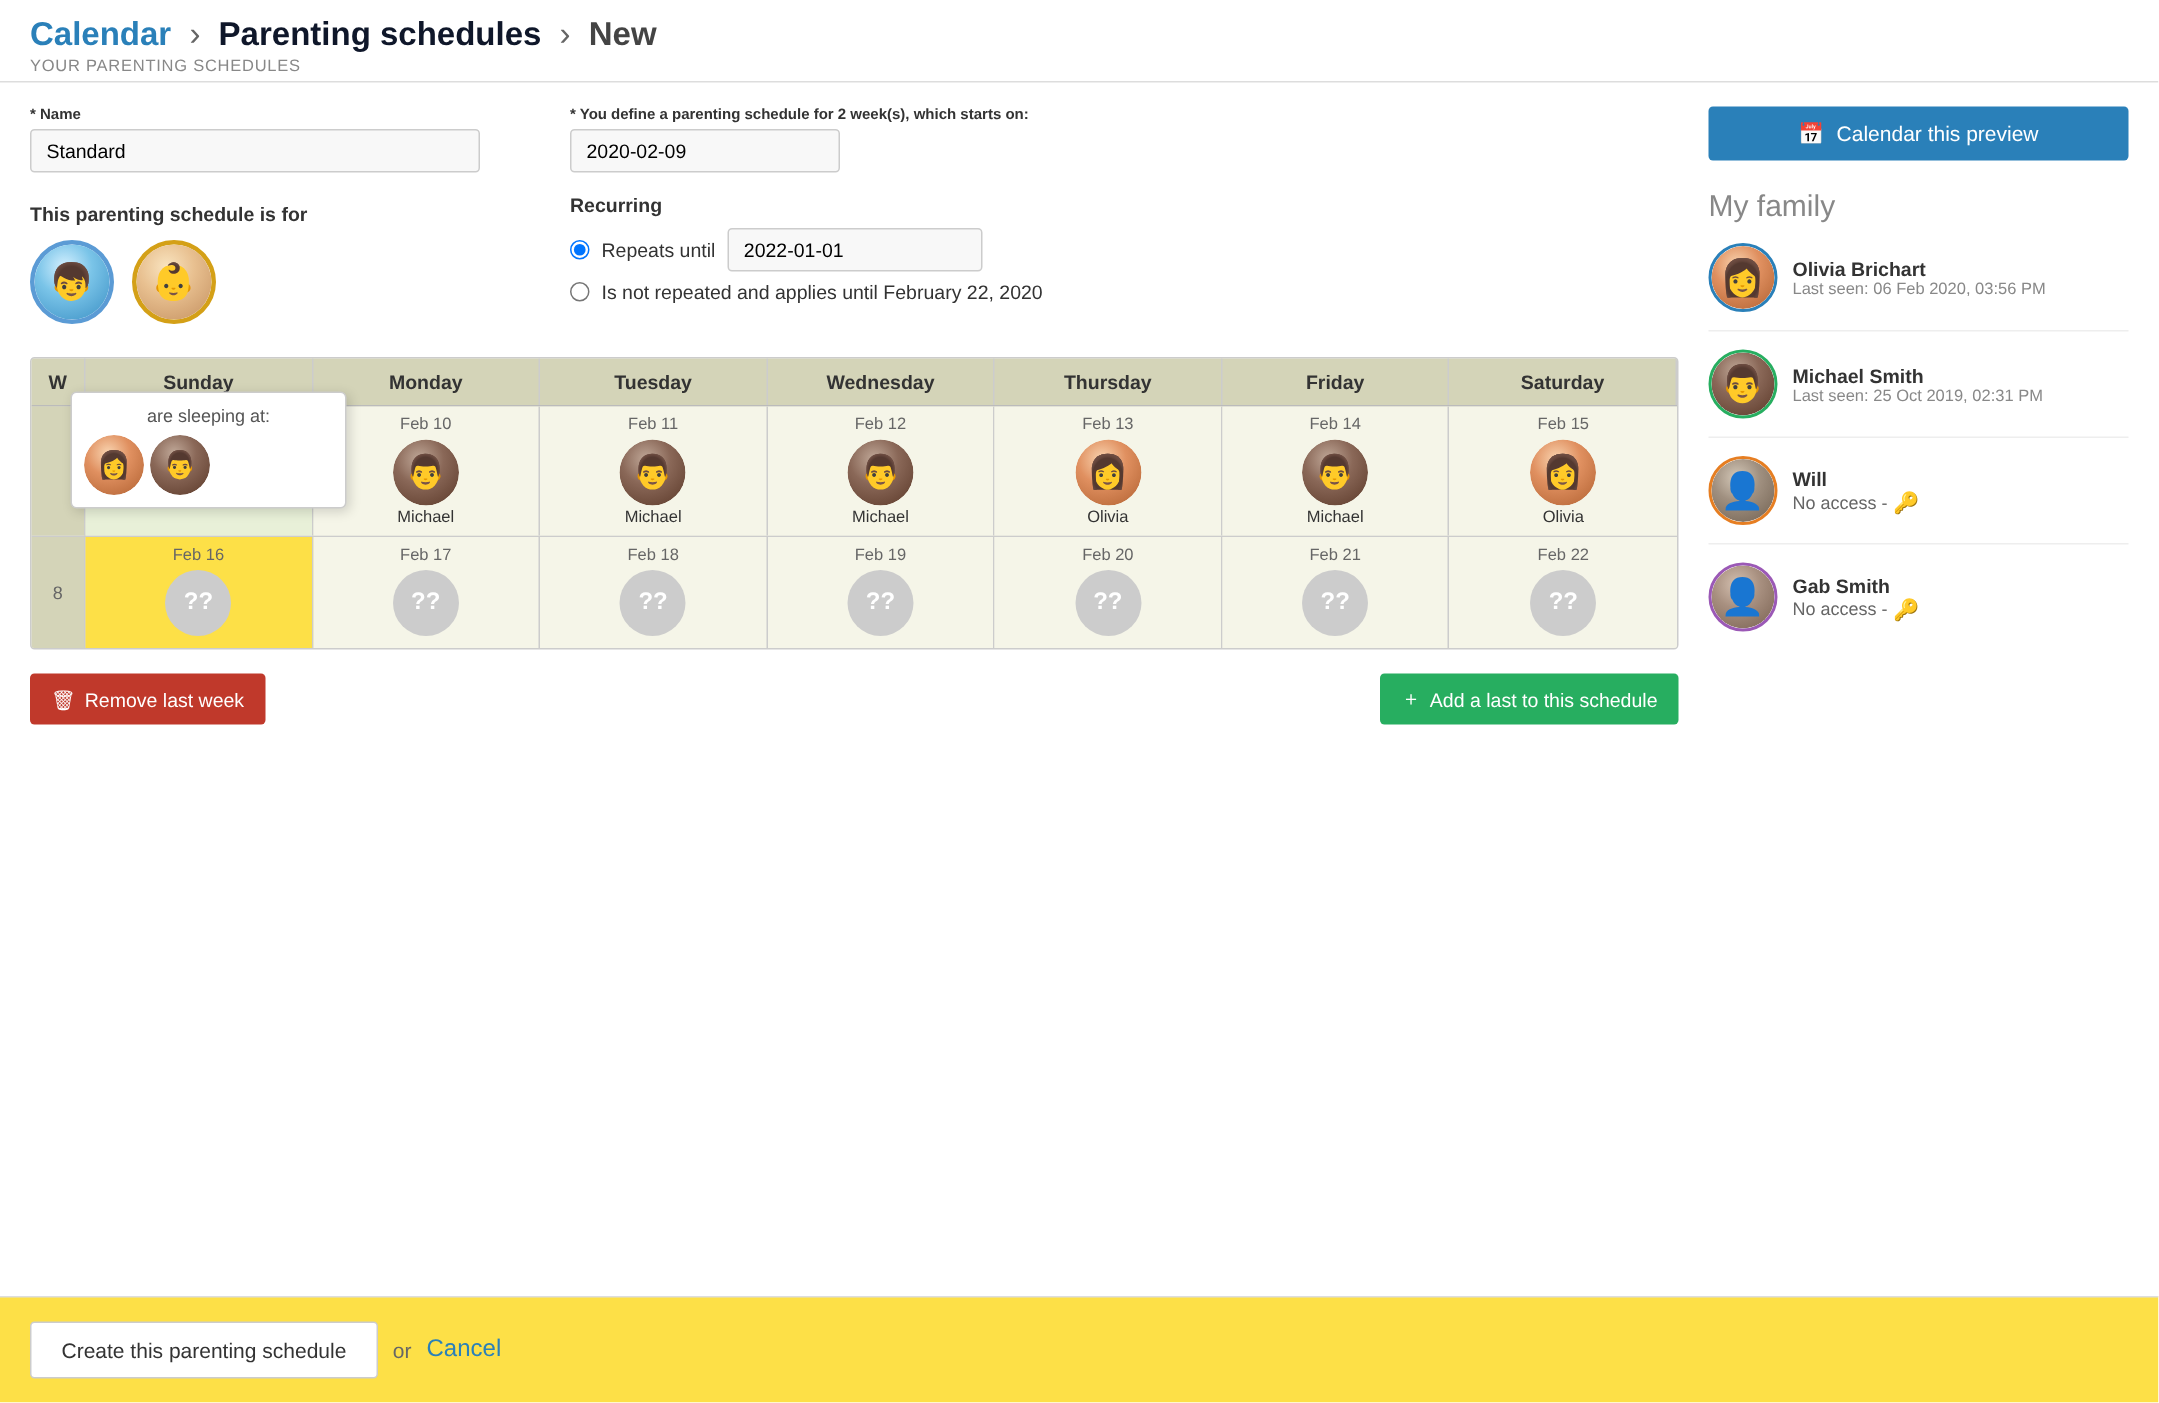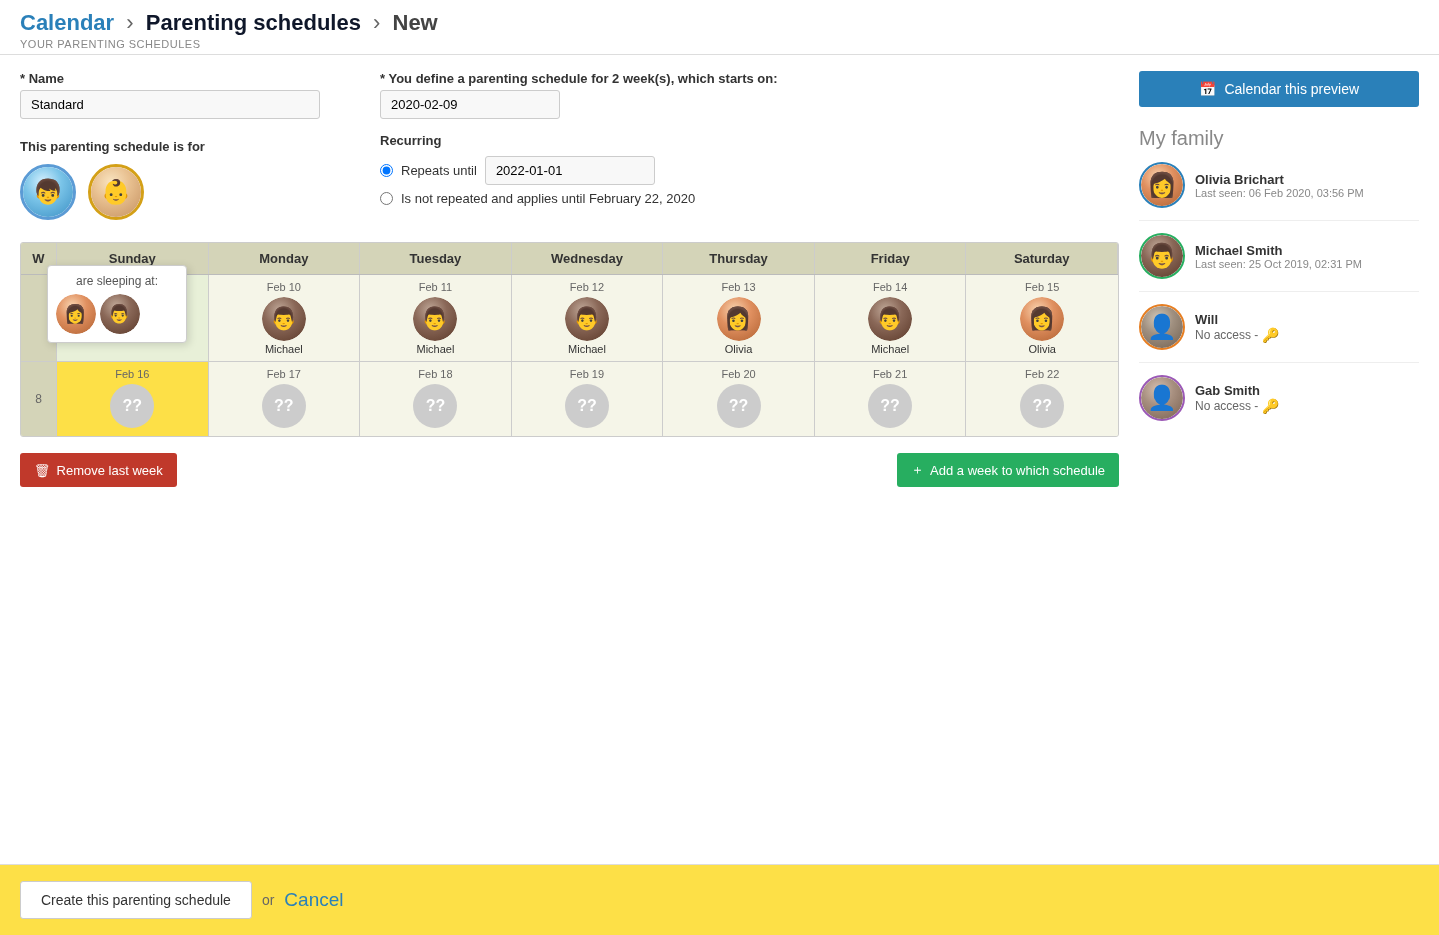--- a/index.html
+++ b/index.html
@@ -47,21 +47,21 @@
     }
 
     .field-group {
       display: flex;
       flex-direction: column;
     }
 
     .field-label {
       font-weight: bold;
       margin-bottom: 4px;
-      font-size: 13px;
+      font-size: 10px;
     }
 
     input[type="text"], input[type="date"] {
       border: 1px solid #ccc;
       padding: 6px 10px;
       font-size: 13px;
       border-radius: 3px;
       background: #f8f8f8;
     }
 
@@ -195,21 +195,21 @@
     .tooltip-box {
       position: absolute;
       left: -10px;
       top: -10px;
       background: white;
       border: 1px solid #ccc;
       border-radius: 4px;
       padding: 8px;
       box-shadow: 2px 2px 8px rgba(0,0,0,0.15);
       z-index: 10;
-      width: 140px;
+      width: 184px;
     }
     .tooltip-text {
       font-size: 12px;
       color: #555;
       margin-bottom: 6px;
     }
     .tooltip-avatars {
       display: flex;
       gap: 4px;
     }
@@ -268,21 +268,21 @@
       border-radius: 3px;
       cursor: pointer;
       font-size: 14px;
       font-weight: normal;
     }
     .btn-cancel {
       color: #2a80b9;
       background: none;
       border: none;
       cursor: pointer;
-      font-size: 19px;
+      font-size: 16px;
     }
     .bottom-or { color: #666; font-size: 14px; }
 
     
     .sidebar-preview-btn {
       background: #2a80b9;
       color: white;
       border: none;
       padding: 10px 16px;
       border-radius: 3px;
@@ -539,21 +539,21 @@
         </div>
       </div>
 
       <div class="action-row">
         <button class="btn-remove">
           <span>🗑</span>
           <span>Remove last week</span>
         </button>
         <button class="btn-add-week">
           <span>＋</span>
-          <span>Add a week to which schedule</span>
+          <span>Add a last to this schedule</span>
         </button>
       </div>
 
     </div>
 
     <div class="sidebar">
       <button class="sidebar-preview-btn">
         <span>📅</span>
         <span>Calendar this preview</span>
       </button>

